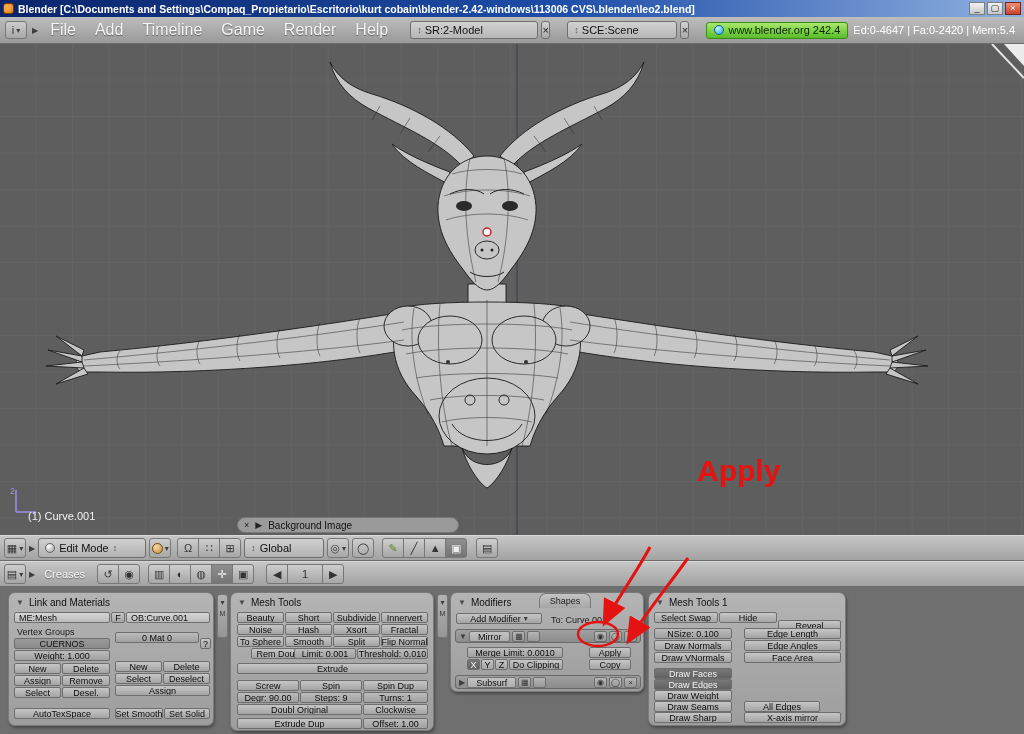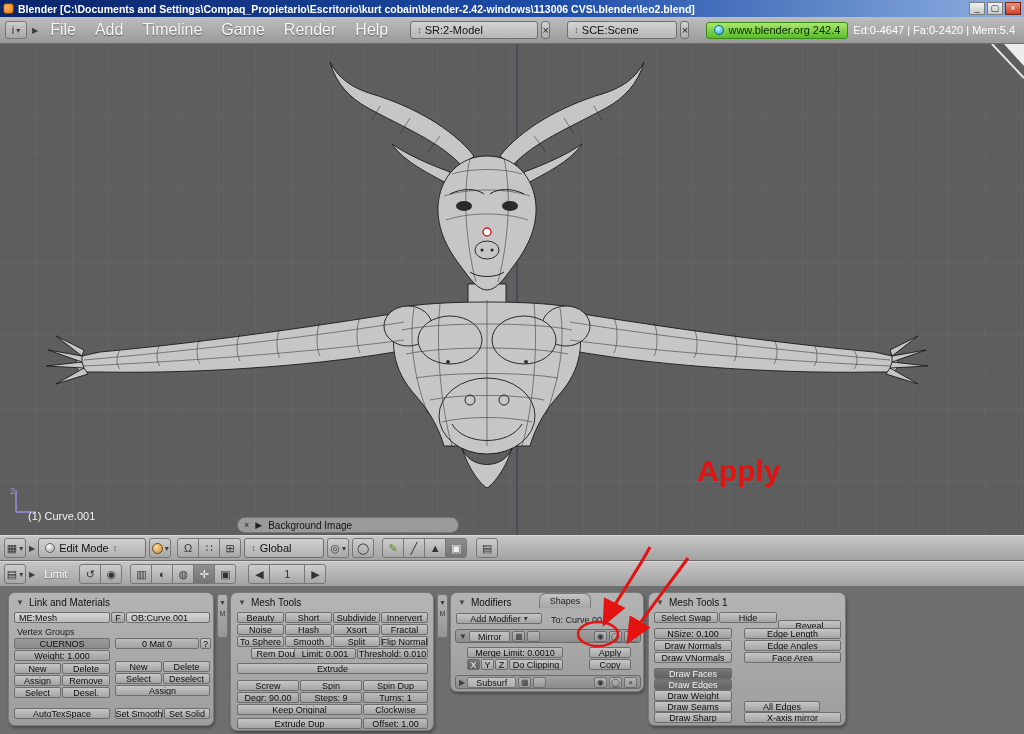--- a/index.html
+++ b/index.html
@@ -284,21 +284,21 @@
       <span class="icon-btn">╱</span>
       <span class="icon-btn">▲</span>
       <span class="icon-btn active">▣</span>
     </span>
     <span class="icon-btn" style="margin-left:6px">▤</span>
   </div>
 
   <div class="hdr" style="top:561px">
     <span class="icon-btn">▤<span class="tribtn">▾</span></span>
     <span class="tribtn">▶</span>
-    <span class="hdr-label">Limit</span>
+    <span class="hdr-label">Creases</span>
     <span class="group" style="margin-left:4px">
       <span class="icon-btn">↺</span>
       <span class="icon-btn">◉</span>
     </span>
     <span class="group" style="margin-left:6px">
       <span class="icon-btn">▥</span>
       <span class="icon-btn">◐</span>
       <span class="icon-btn">◍</span>
       <span class="icon-btn active">✛</span>
       <span class="icon-btn">▣</span>
@@ -315,21 +315,21 @@
     <div class="bpanel" style="left:8px;top:5px;width:206px;height:134px">
       <div class="phead">
           <span class="ptri">▼</span>
         <span>Link and Materials</span>
         </div>
       <span class="btn tfield" style="left:5px;top:19px;width:96px">ME:Mesh</span>
       <span class="btn" style="left:102px;top:19px;width:14px">F</span>
       <span class="btn tfield" style="left:117px;top:19px;width:84px">OB:Curve.001</span>
       <span class="plabel" style="left:8px;top:34px">Vertex Groups</span>
       <span class="btn listf" style="left:5px;top:45px;width:96px">CUERNOS</span>
-      <span class="btn numf" style="left:106px;top:45px;width:84px">0 Mat 0</span>
+      <span class="btn numf" style="left:106px;top:39px;width:84px">0 Mat 0</span>
       <span class="btn" style="left:191px;top:45px;width:11px">?</span>
       <span class="btn numf" style="left:5px;top:57px;width:96px">Weight: 1.000</span>
       <span class="btn" style="left:5px;top:70px;width:47px">New</span>
       <span class="btn" style="left:53px;top:70px;width:48px">Delete</span>
       <span class="btn" style="left:106px;top:68px;width:47px">New</span>
       <span class="btn" style="left:154px;top:68px;width:47px">Delete</span>
       <span class="btn" style="left:5px;top:82px;width:47px">Assign</span>
       <span class="btn" style="left:53px;top:82px;width:48px">Remove</span>
       <span class="btn" style="left:106px;top:80px;width:47px">Select</span>
       <span class="btn" style="left:154px;top:80px;width:47px">Deselect</span>
@@ -366,21 +366,21 @@
       <span class="btn" style="left:20px;top:55px;width:56px">Rem Doubl</span>
       <span class="btn numf" style="left:63px;top:55px;width:62px">Limit: 0.001</span>
       <span class="btn numf" style="left:126px;top:55px;width:71px">Threshold: 0.010</span>
       <span class="btn" style="left:6px;top:70px;width:191px">Extrude</span>
       <span class="btn" style="left:6px;top:87px;width:62px">Screw</span>
       <span class="btn" style="left:69px;top:87px;width:62px">Spin</span>
       <span class="btn" style="left:132px;top:87px;width:65px">Spin Dup</span>
       <span class="btn numf" style="left:6px;top:99px;width:62px">Degr: 90.00</span>
       <span class="btn numf" style="left:69px;top:99px;width:62px">Steps: 9</span>
       <span class="btn numf" style="left:132px;top:99px;width:65px">Turns: 1</span>
-      <span class="btn" style="left:6px;top:111px;width:125px">Keep Original</span>
+      <span class="btn" style="left:6px;top:111px;width:125px">Doubl Original</span>
       <span class="btn" style="left:132px;top:111px;width:65px">Clockwise</span>
       <span class="btn" style="left:6px;top:125px;width:125px">Extrude Dup</span>
       <span class="btn numf" style="left:132px;top:125px;width:65px">Offset: 1.00</span>
     </div>
 
     <div class="minitab" style="left:437px;top:7px">
       <span class="tribtn">▾</span>
         <span>M</span>
     </div>
 

